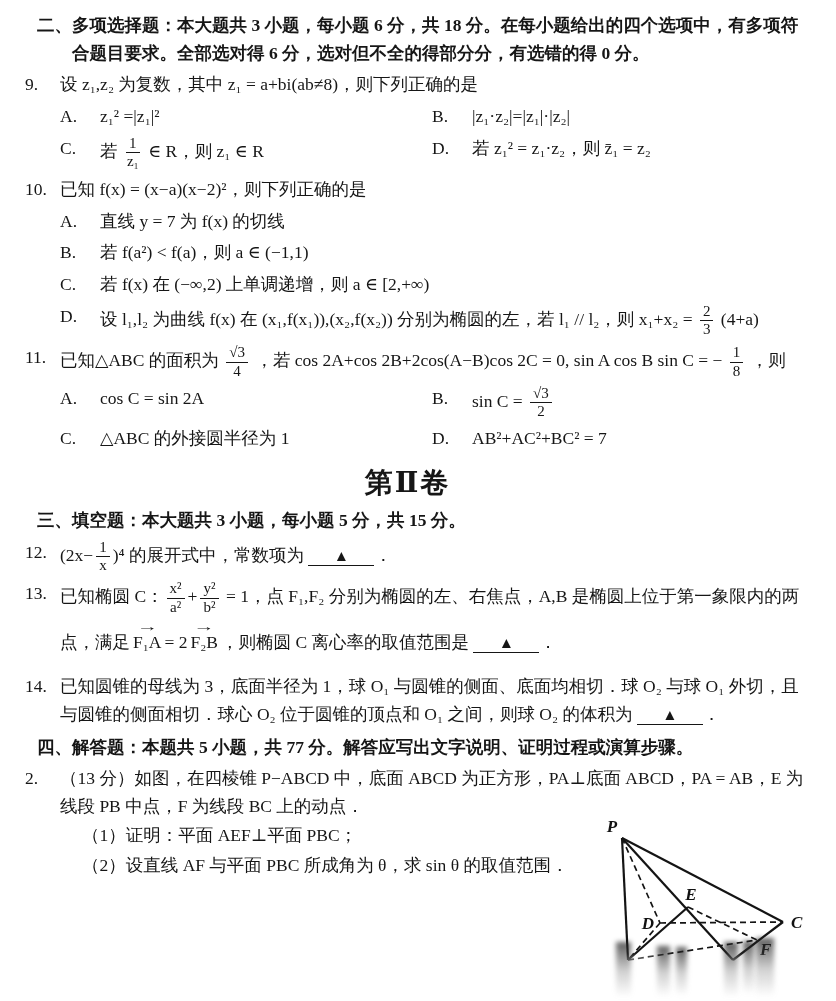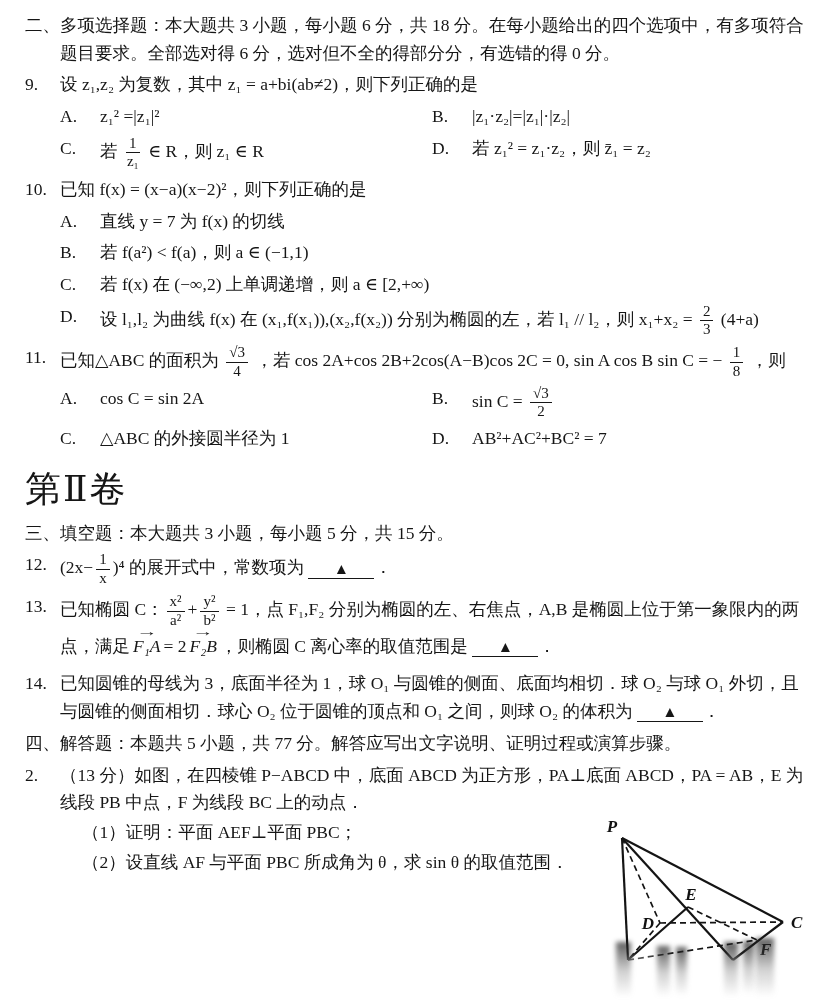--- a/index.html
+++ b/index.html
@@ -5,47 +5,47 @@
   * { box-sizing: border-box; }
   html,body { margin:0; padding:0; }
   body {
     width:836px; height:1001px; overflow:hidden; position:relative;
     background:#ffffff; color:#161616;
     font-family:"Liberation Serif","DejaVu Serif",serif;
     font-size:17.5px; line-height:1.58;
   }
   .page { padding:12px 26px 0 25px; }
 
-  .sec-h { font-weight:normal; padding-left:35px; text-indent:-35px; margin:0 0 4px 0; }
+  .sec-h { font-weight:bold; padding-left:35px; text-indent:-35px; margin:0 0 4px 12px; }
 
   .q { margin:3px 0 5px 0; }
   .qhead { display:flex; }
   .qnum { flex:0 0 35px; }
   .qbody { flex:1; }
 
   .optrow { display:flex; padding-left:35px; margin:4px 0; }
   .opt { display:flex; align-items:flex-start; }
   .opt-l { width:372px; flex:0 0 372px; }
   .opt-f { flex:1; }
   .olabel { flex:0 0 40px; }
   .otext { flex:1; }
 
   .frac { display:inline-flex; flex-direction:column; align-items:center;
           vertical-align:middle; line-height:1.18; font-size:0.86em; margin:0 3px; }
   .frac .fn { border-bottom:1.4px solid #161616; padding:0 3px; }
   .frac .fd { padding:0 2px; }
 
-  .vec { position:relative; display:inline-block; margin:4px 3px;font-style:italic; }
+  .vec { position:relative; display:inline-block; margin:12px 3px; }
   .vec::after { content:"→"; position:absolute; left:0; right:0; top:-0.92em;
                 text-align:center; font-size:0.78em; transform:scaleX(1.55); }
 
   .blank { display:inline-block; min-width:66px; border-bottom:1.7px solid #161616;
            text-align:center; line-height:1.05; padding:0 4px 1px 4px; font-size:0.88em; }
 
-  .part2-title { text-align:left; font-size:36px; font-weight:normal;
+  .part2-title { text-align:center; font-size:28px; font-weight:bold;
                  margin:8px 20px 2px 0; letter-spacing:2px; }
 
   .q15-sub { padding-left:57px; margin:2px 0; }
 
   
   .fig { position:absolute; left:560px; top:810px; width:276px; height:191px; }
   .fig svg { position:absolute; left:0; top:0; z-index:1; }
   .fig .fade { position:absolute; left:0; right:0; top:143px; height:48px; z-index:2;
                background:linear-gradient(to bottom, rgba(255,255,255,0) 0%, #fff 40%); }
   .streak { position:absolute; z-index:3; filter:blur(2.6px);
@@ -61,21 +61,21 @@
 </head>
 <body>
 
 <div class="page">
 
   <p class="sec-h">二、多项选择题：本大题共 3 小题，每小题 6 分，共 18 分。在每小题给出的四个选项中，有多项符合题目要求。全部选对得 6 分，选对但不全的得部分分，有选错的得 0 分。</p>
 
   <div class="q">
     <div class="qhead">
       <span class="qnum">9.</span>
-      <span class="qbody">设 z₁,z₂ 为复数，其中 z₁ = a+bi(ab≠2)，则下列正确的是</span>
+      <span class="qbody">设 z₁,z₂ 为复数，其中 z₁ = a+bi(ab≠8)，则下列正确的是</span>
     </div>
     <div class="optrow">
       <div class="opt opt-l">
         <span class="olabel">A.</span>
         <span class="otext">z₁² =|z₁|²</span>
       </div>
       <div class="opt opt-f">
         <span class="olabel">B.</span>
         <span class="otext">|z₁·z₂|=|z₁|·|z₂|</span>
       </div>

